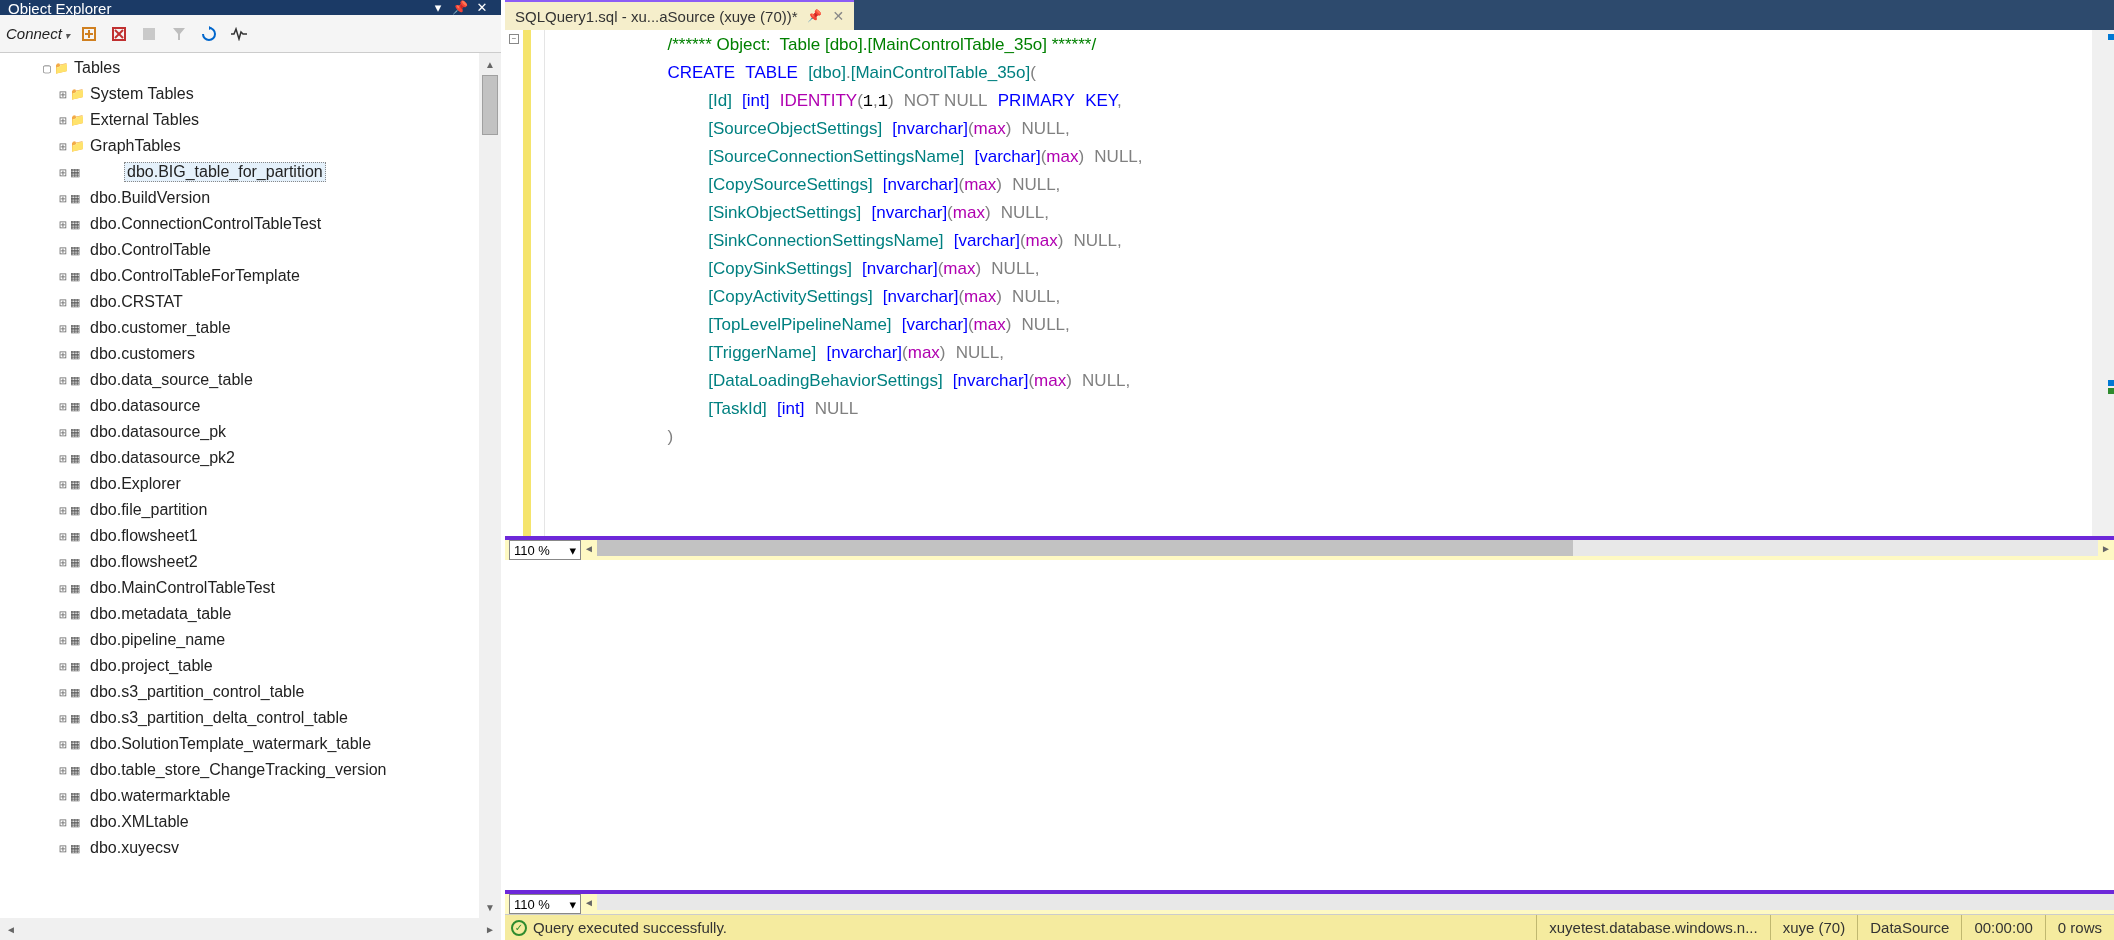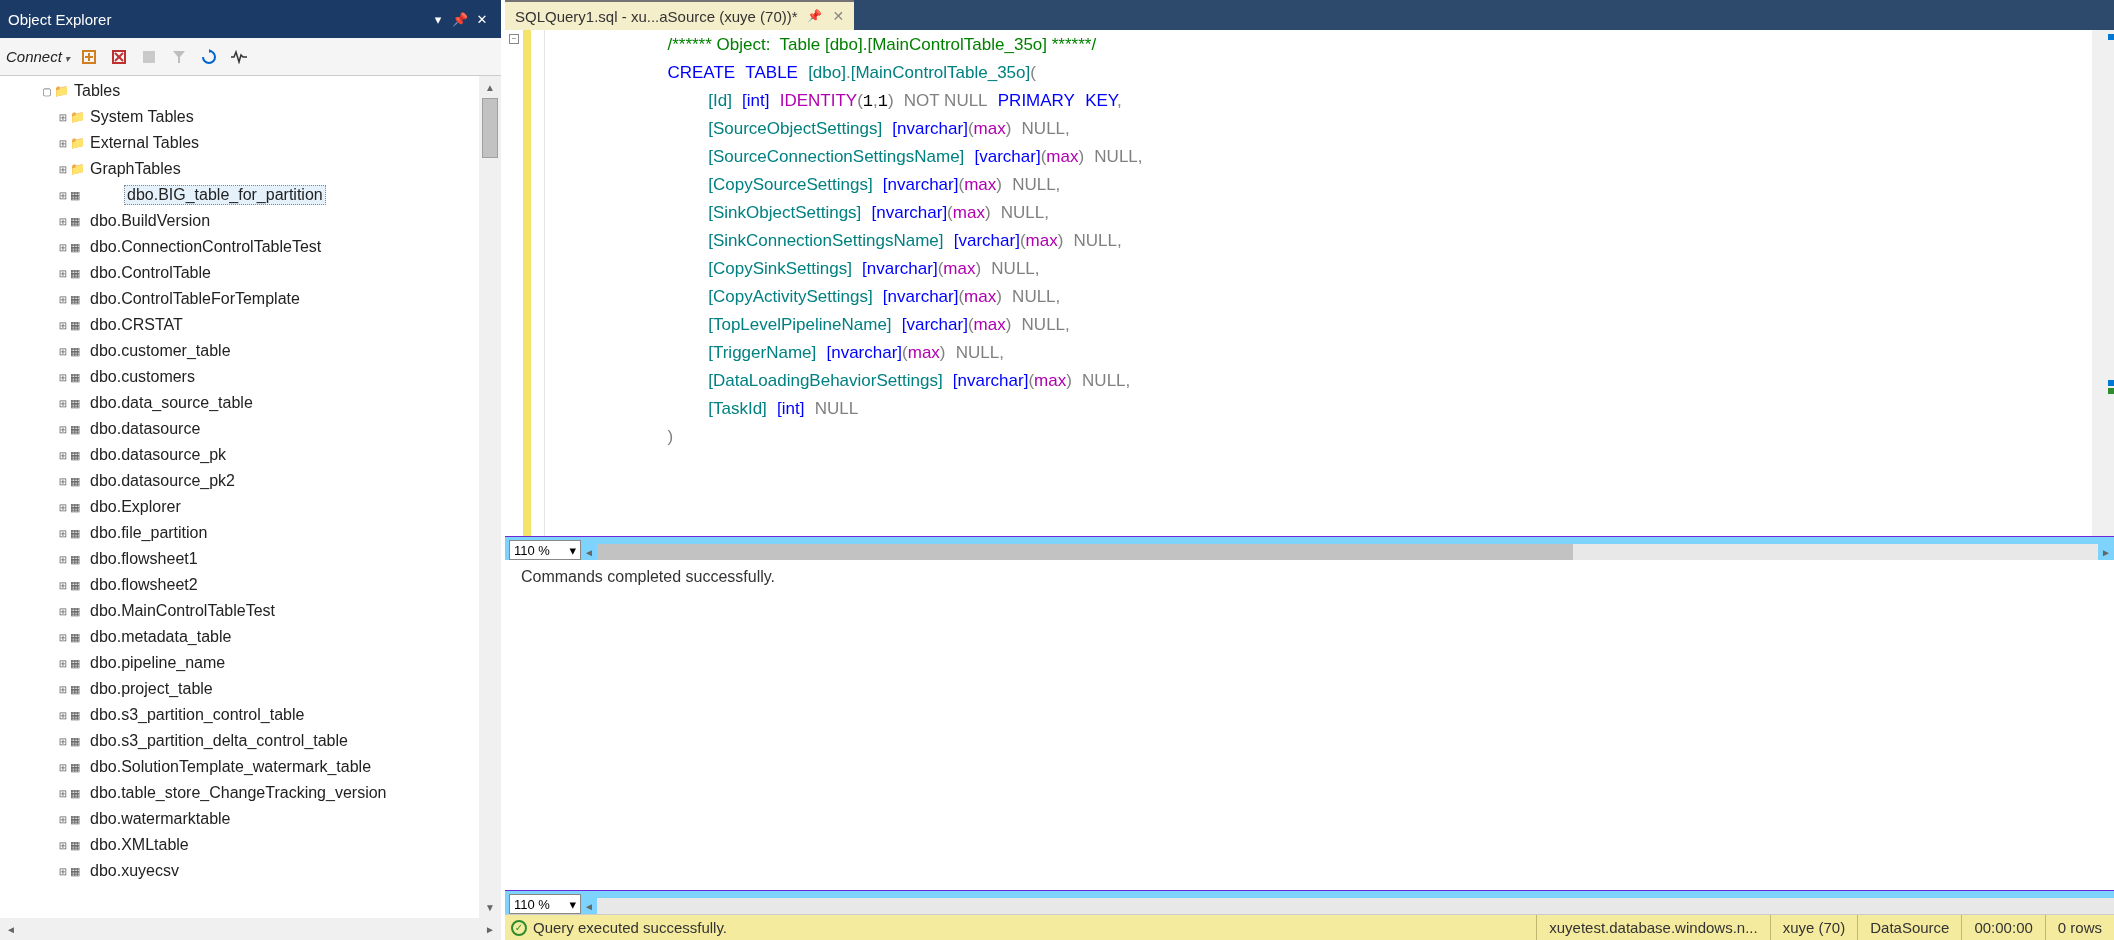--- a/index.html
+++ b/index.html
@@ -2,21 +2,21 @@
 <html><head>
 <meta charset="utf-8">
 <style>
 * { box-sizing: border-box; margin: 0; padding: 0; font-family: "Segoe UI", Tahoma, sans-serif; }
 html, body { width: 2114px; height: 940px; overflow: hidden; background: #fff; }
 
 .root { display: flex; width: 100%; height: 100%; }
 
 
 .left-panel { width: 505px; height: 100%; border-right: 4px solid #fff; display: flex; flex-direction: column; background: #fff; }
-.panel-header { background: #1b3a66; color: #fff; height: 38px; display: flex; align-items: center; padding: 0 8px; font-size: 15px; }
+.panel-header { background: #1b3a66; color: #fff; height: 15px; display: flex; align-items: flex-start; padding: 0 8px; font-size: 15px; }
 .panel-header .spacer { flex: 1; }
 .panel-header .hicon { width: 22px; text-align: center; color: #fff; cursor: pointer; font-size: 13px; }
 
 .toolbar { height: 38px; display: flex; align-items: center; padding: 0 6px; gap: 8px; border-bottom: 1px solid #ccc; background: #f5f5f5; }
 .toolbar .connect { font-size: 15px; color: #222; font-style: italic; }
 .toolbar .caret { font-size: 10px; color: #555; }
 .toolbar .tb-icon { width: 22px; height: 22px; display: inline-flex; align-items: center; justify-content: center; cursor: pointer; }
 
 .tree-container { flex: 1; position: relative; display: flex; }
 .tree { flex: 1; overflow: hidden; padding-left: 40px; padding-top: 2px; font-size: 16px; color: #222; }
@@ -34,39 +34,39 @@
 .tree-node .label { padding-left:2px; }
 .tree-node.selected .label { background:#e5f1fb; border:1px dotted #888; padding:0 2px;margin-left:36px; }
 
 .hscroll { height:22px; background:#f0f0f0; display:flex; align-items:center; }
 .hs-btn { width:22px; text-align:center; color:#666; font-size:10px; cursor:pointer; }
 .hs-track { flex:1; }
 
 
 .right-panel { flex:1; display:flex; flex-direction:column; height:100%; }
 .tab-strip { height:30px; background:#2d4a6d; display:flex; align-items:flex-end; }
-.tab { background:#f5eecb; height:30px; display:flex; align-items:center; padding:0 10px; font-size:15px; color:#333; border-top:2px solid #737373; gap:10px; }
+.tab { background:#f5eecb; height:30px; display:flex; align-items:center; padding:0 10px; font-size:15px; color:#333; border-top:2px solid #8b5cf6; gap:10px; }
 .tab .pin { color:#888; font-size:12px; }
 .tab .close { color:#888; font-size:14px; cursor:pointer; }
 
 .editor-area { flex:1; display:flex; position:relative; overflow:hidden; }
 .gutter { width:40px; background:#fff; border-right:1px solid #e5e5e5; position:relative; }
 .gutter .yellowbar { position:absolute; left:18px; top:0; width:8px; height:100%; background:#f5e46c; }
 .gutter .outline { position:absolute; left:4px; top:4px; width:10px; height:10px; border:1px solid #888; font-size:8px; line-height:8px; text-align:center; color:#666; }
 .code { flex:1; font-family: Consolas, "Courier New", monospace; font-size:17px; line-height:27px; padding: 1px 0 0 0; white-space: pre; overflow:hidden; color:#000; }
 .code .c-comment { color:#008000; }
 .code .c-kw { color:#0000ff; }
 .code .c-gray { color:#808080; }
 .code .c-teal { color:#008080; }
 .code .c-func { color:#b000b0; }
 .editor-vscroll { width:22px; background:#f0f0f0; position:relative; }
 .editor-vscroll .mark-blue { position:absolute; right:0; width:6px; height:6px; background:#0078d4; }
 .editor-vscroll .mark-green { position:absolute; right:0; width:6px; height:6px; background:#2e8b2e; }
 
-.zoom-row { height:24px; display:flex; align-items:flex-end; background:#7dd3fc; border-top:1px solid #6d28d9; }
+.zoom-row { height:24px; display:flex; align-items:flex-start; background:#fef9c3; border-top:4px solid #6d28d9; }
 .zoom-select { width:72px; height:20px; font-size:13px; margin-left:4px; border:1px solid #888; background:#fff; display:flex; align-items:center; justify-content:space-between; padding:0 4px; }
 .hscroll-ed { flex:1; display:flex; align-items:center; }
 .hscroll-ed .tri { width:16px; text-align:center; color:#666; font-size:10px; cursor:pointer; }
 .hscroll-ed .track { flex:1; height:16px; background:#e8e8e8; position:relative; }
 .hscroll-ed .thumb { position:absolute; left:0; top:0; bottom:0; width:65%; background:#c2c2c2; }
 
 .messages-tab { height:22px; background:linear-gradient(#eee,#e2e2e2); display:flex; align-items:center; padding-left:6px; font-size:14px; font-weight:bold; color:#333; gap:6px; border-top:1px solid #bbb; border-bottom:1px solid #bbb; }
 .messages-tab .msgic { width:12px; height:12px; background:#888; display:inline-block; }
 
 .messages-body { flex:0 0 330px; font-family: Consolas, monospace; font-size:16px; padding:8px 16px; color:#333; overflow:hidden; background:#fff; }
@@ -352,21 +352,20 @@
         <span class="tri">◄</span>
         <div class="track">
             <div class="thumb"></div>
           </div>
         <span class="tri">►</span>
       </div>
     </div>
 
 
     <div class="messages-body">
-      <div>Commands completed successfully.</div>
       <div style="height:16px"></div>
     </div>
 
     <div class="zoom-row">
       <div class="zoom-select">
         <span>110 %</span>
           <span>▾</span>
       </div>
       <div class="hscroll-ed">
         <span class="tri">◄</span>

